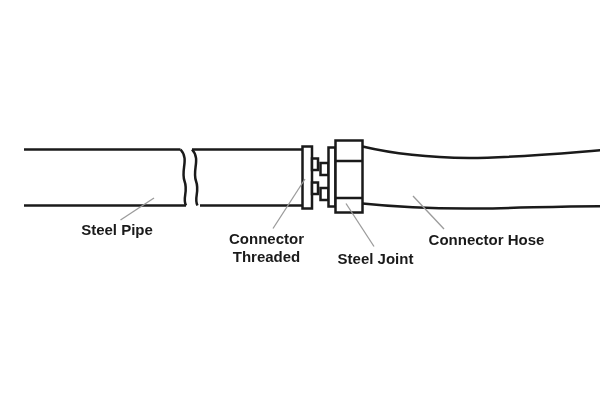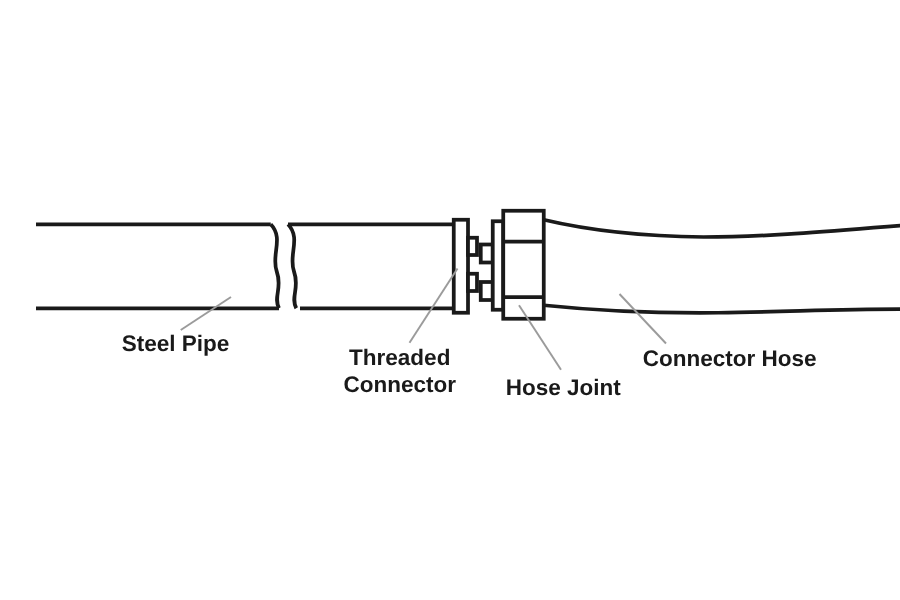--- a/index.html
+++ b/index.html
@@ -96,25 +96,25 @@
       <path class="leader" d="M322,203.5 L350,246.5"></path>
       <path class="leader" d="M389,196 L420,229"></path>
     </g>
   </svg>
 
   <div class="label" style="left:93px; top:221px">
     <span>Steel Pipe</span>
   </div>
 
   <div class="label" style="left:242.5px; top:230px">
+    <span>Connector</span>
     <span>Threaded</span>
-    <span>Connector</span>
   </div>
 
   <div class="label" style="left:351.5px; top:250px">
-    <span>Hose Joint</span>
+    <span>Steel Joint</span>
   </div>
 
   <div class="label" style="left:462.5px; top:231px">
     <span>Connector Hose</span>
   </div>
 
 </div>
 
 </body></html>

